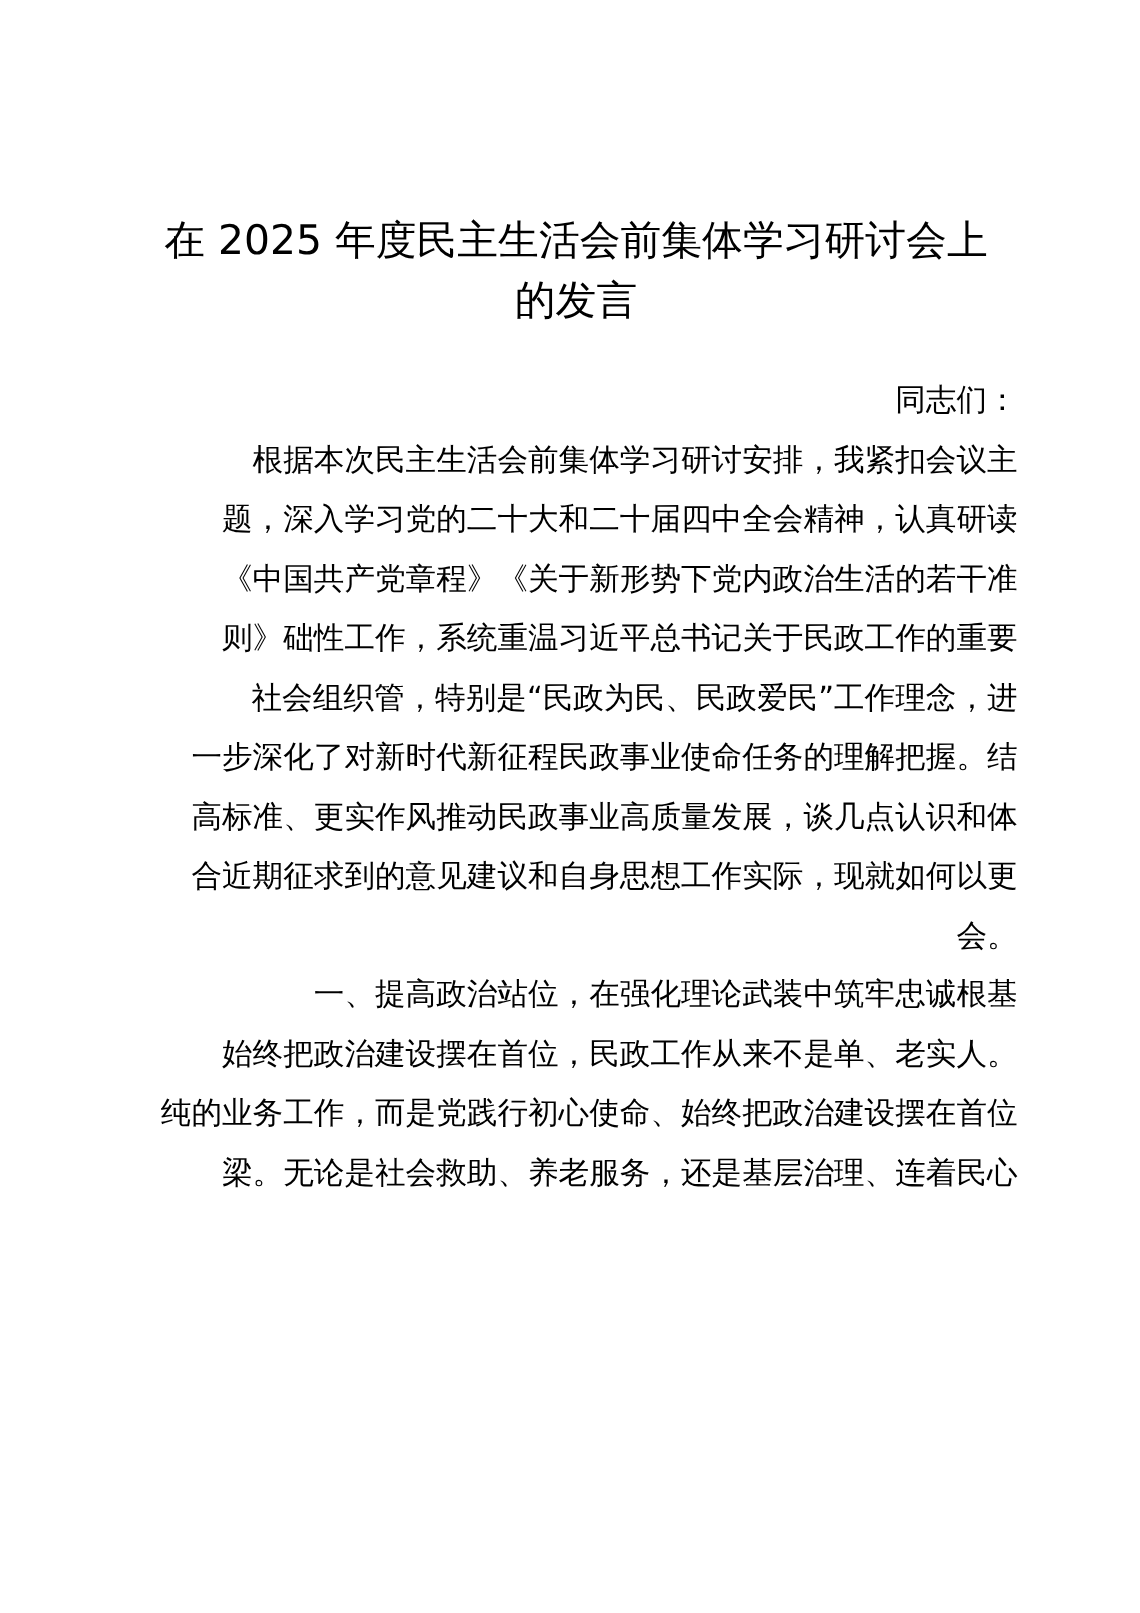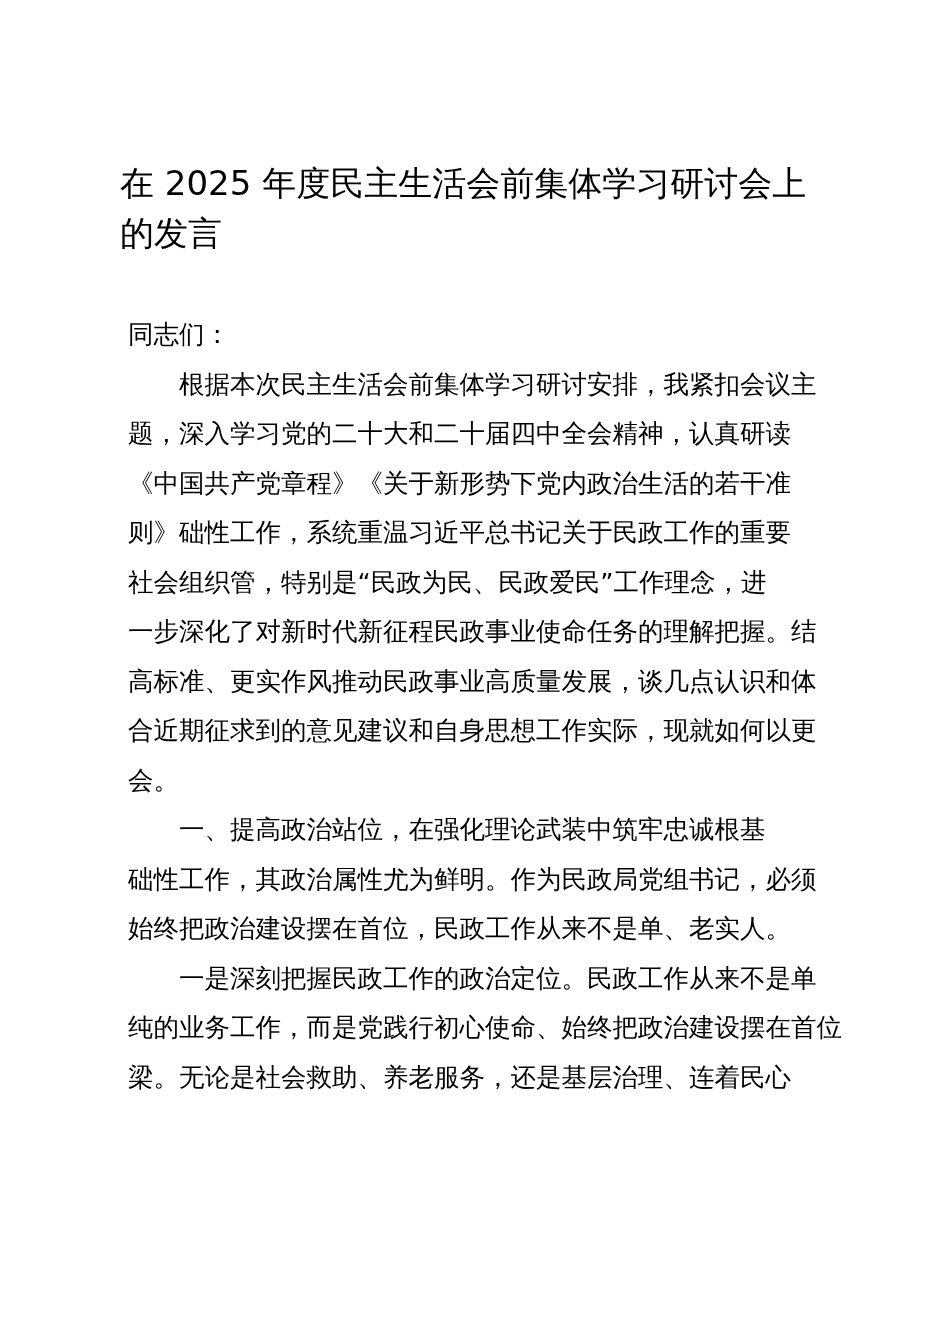--- a/index.html
+++ b/index.html
@@ -20,38 +20,39 @@
       left: 0;
       top: 0;
       width: 950px;
       height: 1344px;
       background: #ffffff;
     }
     .title {
       position: absolute;
       left: 120px;
       width: 720px;
-      top: 158px;
-      text-align: left;
+      top: 176px;
+      text-align: center;
       font-size: 34px;
       line-height: 50px;
       letter-spacing: 0px;
       white-space: nowrap;
     }
     .title-line {
       display: block;
       height: 50px;
     }
     .body-text {
       position: absolute;
       left: 128px;
       width: 720px;
       top: 310px;
       font-size: 25.5px;
       line-height: 49.5px;
+      text-align: right;
     }
     .line {
       display: block;
       height: 49.5px;
       white-space: nowrap;
     }
     .indent {
       padding-left: 51px;
     }
   </style>
@@ -78,24 +79,22 @@
       <span class="line">高标准、更实作风推动民政事业高质量发展，谈几点认识和体</span>
       <span class="line">合近期征求到的意见建议和自身思想工作实际，现就如何以更</span>
       <span class="line">会。</span>
     </div>
 
     <div>
       <span class="line indent">一、提高政治站位，在强化理论武装中筑牢忠诚根基</span>
     </div>
 
     <div>
-      <span class="line">础性工作，其政治属性尤为鲜明。作为民政局党组书记，必须</span>
       <span class="line">始终把政治建设摆在首位，民政工作从来不是单、老实人。</span>
     </div>
 
     <div>
-      <span class="line indent">一是深刻把握民政工作的政治定位。民政工作从来不是单</span>
       <span class="line">纯的业务工作，而是党践行初心使命、始终把政治建设摆在首位</span>
       <span class="line">梁。无论是社会救助、养老服务，还是基层治理、连着民心</span>
     </div>
   </div>
 
 </div>
 
 </body></html>

